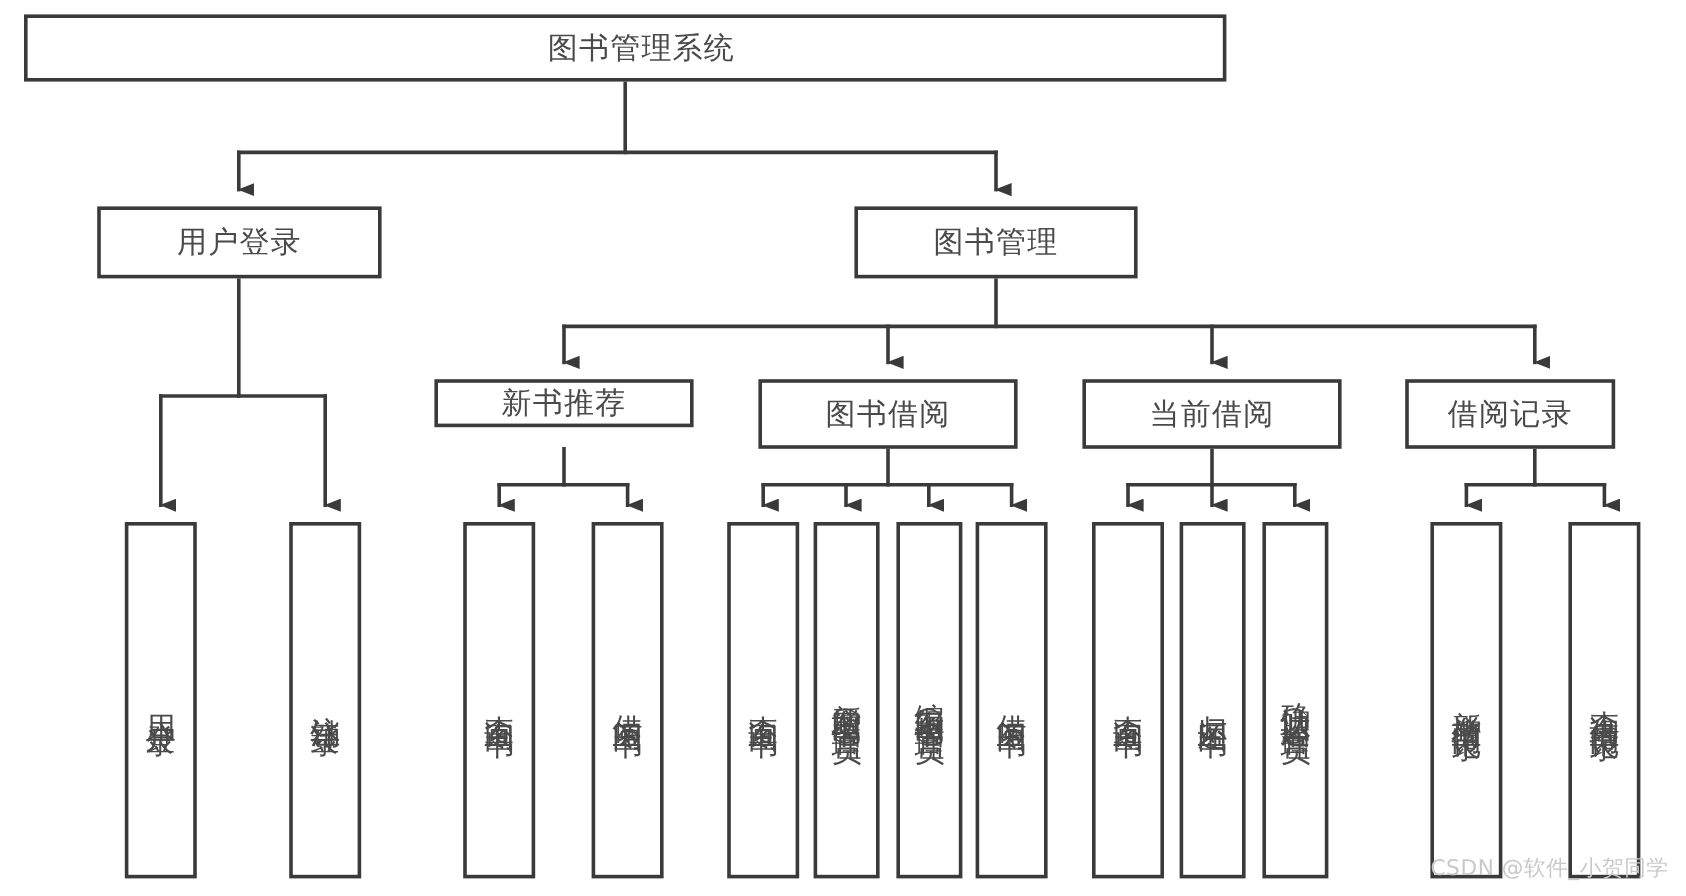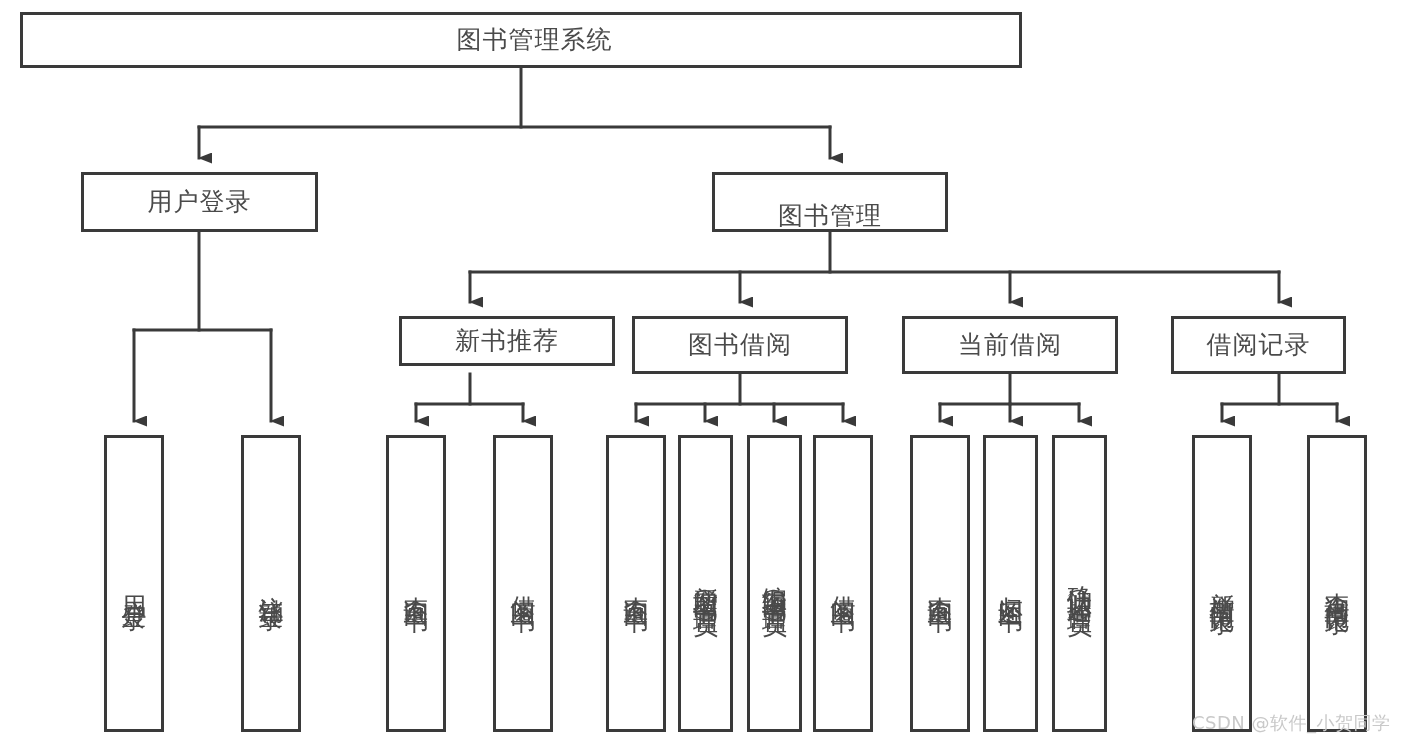--- a/index.html
+++ b/index.html
@@ -98,25 +98,25 @@
     </g>
   </svg>
 
   <div class="node root horiz" style="left:20px;top:12px;width:1002px;height:56px;padding-left:27px;">
     <span class="label">图书管理系统</span>
   </div>
 
   <div class="node horiz" style="left:81px;top:172px;width:237px;height:60px;">
     <span class="label">用户登录</span>
   </div>
-  <div class="node horiz" style="left:712px;top:172px;width:236px;height:60px;align-items:flex-end;">
+  <div class="node horiz" style="left:712px;top:172px;width:236px;height:60px;">
     <span class="label">图书管理</span>
   </div>
 
-  <div class="node horiz" style="left:362px;top:316px;width:216px;height:50px;margin-left:37px;">
+  <div class="node horiz" style="left:362px;top:316px;width:216px;height:40px;">
     <span class="label">新书推荐</span>
   </div>
   <div class="node horiz" style="left:632px;top:316px;width:216px;height:58px;">
     <span class="label">图书借阅</span>
   </div>
   <div class="node horiz" style="left:902px;top:316px;width:216px;height:58px;">
     <span class="label">当前借阅</span>
   </div>
   <div class="node horiz" style="left:1171px;top:316px;width:175px;height:58px;">
     <span class="label">借阅记录</span>

